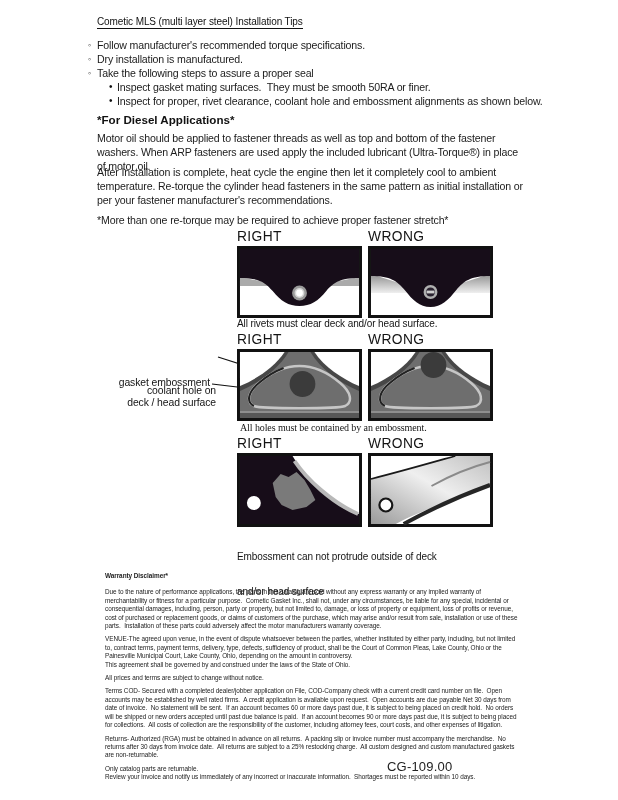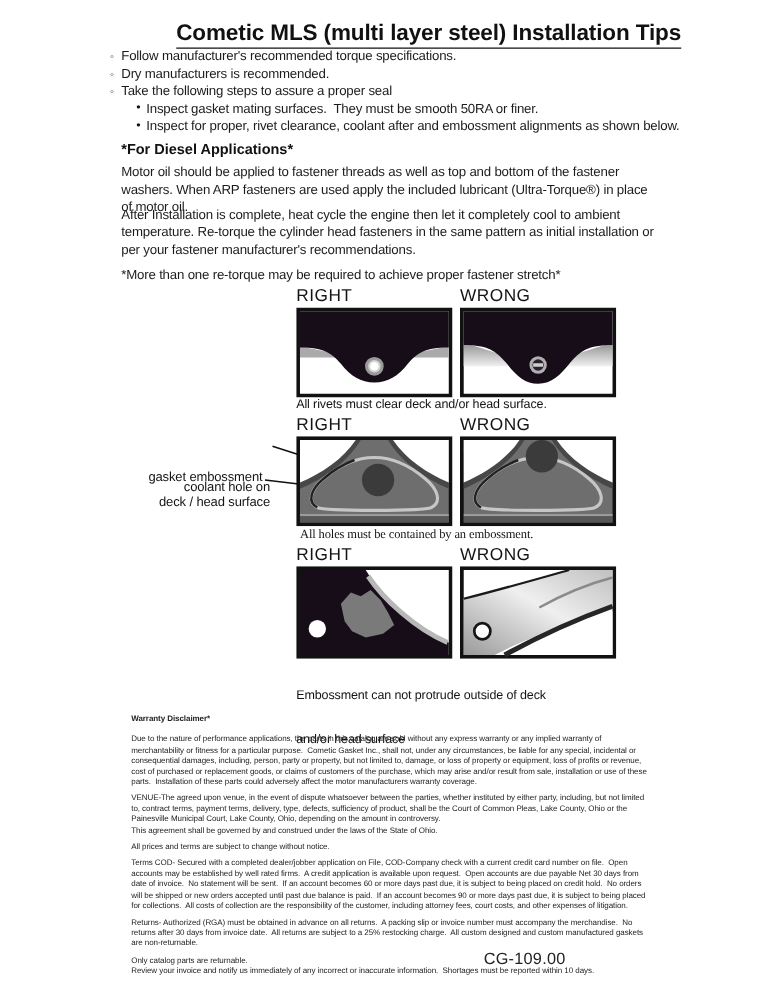--- a/index.html
+++ b/index.html
@@ -1,21 +1,21 @@
 <!DOCTYPE html>
 <html><head>
 <meta charset="utf-8">
 <style>
   html,body{margin:0;padding:0;background:#ffffff;}
   #page{position:relative;width:618px;height:800px;background:#ffffff;overflow:hidden;
         font-family:"Liberation Sans","DejaVu Sans",sans-serif;color:#1b1b1b;}
   .abs{position:absolute;}
   
-  #doc-title{left:97px;top:16px;font-size:18px;font-weight:bold;color:#111;
-             border-bottom:1.6px solid #111;padding-bottom:1px;letter-spacing:-0.1px;white-space:pre;margin-left:44px;}
+  #doc-title{left:97px;top:16px;font-size:10px;font-weight:normal;color:#111;
+             border-bottom:1.6px solid #111;padding-bottom:1px;letter-spacing:-0.1px;white-space:pre;}
   
   .blist{left:88px;top:38px;width:470px;}
   .blist2{left:109px;top:80px;width:460px;}
   .brow{display:flex;line-height:14px;font-size:10.6px;letter-spacing:-0.15px;white-space:pre-wrap;}
   .bmark{width:9px;flex:0 0 9px;font-size:9px;line-height:14px;color:#333;}
   .bmark2{width:8px;flex:0 0 8px;font-size:10px;line-height:13.5px;color:#111;}
   
   #diesel-head{left:97px;top:113px;font-size:11.6px;font-weight:bold;color:#111;text-align:right;}
   .para{left:97px;width:426px;font-size:10.6px;line-height:14px;letter-spacing:-0.15px;white-space:pre-wrap;}
   #para1{top:131px;}
@@ -43,36 +43,36 @@
 
   <div class="abs" id="doc-title">Cometic MLS (multi layer steel) Installation Tips</div>
 
   <div class="abs blist">
     <div class="brow">
       <span class="bmark">◦</span>
       <span>Follow manufacturer's recommended torque specifications.</span>
     </div>
     <div class="brow">
       <span class="bmark">◦</span>
-      <span>Dry manufacturers is recommended.</span>
+      <span>Dry installation is manufactured.</span>
     </div>
     <div class="brow">
       <span class="bmark">◦</span>
       <span>Take the following steps to assure a proper seal</span>
     </div>
   </div>
 
   <div class="abs blist2">
     <div class="brow">
       <span class="bmark2">•</span>
       <span>Inspect gasket mating surfaces.  They must be smooth 50RA or finer.</span>
     </div>
     <div class="brow">
       <span class="bmark2">•</span>
-      <span>Inspect for proper, rivet clearance, coolant after and embossment alignments as shown below.</span>
+      <span>Inspect for proper, rivet clearance, coolant hole and embossment alignments as shown below.</span>
     </div>
   </div>
 
   <div class="abs" id="diesel-head">*For Diesel Applications*</div>
   <div class="abs para" id="para1">Motor oil should be applied to fastener threads as well as top and bottom of the fastener washers. When ARP fasteners are used apply the included lubricant (Ultra-Torque®) in place of motor oil.</div>
   <div class="abs para" id="para2">After Installation is complete, heat cycle the engine then let it completely cool to ambient temperature. Re-torque the cylinder head fasteners in the same pattern as initial installation or per your fastener manufacturer's recommendations.</div>
   <div class="abs para" id="note">*More than one re-torque may be required to achieve proper fastener stretch*</div>
 
   <div class="abs fig-label" style="left:237px;top:229px;">RIGHT</div>
   <div class="abs fig-label" style="left:368px;top:229px;">WRONG</div>

